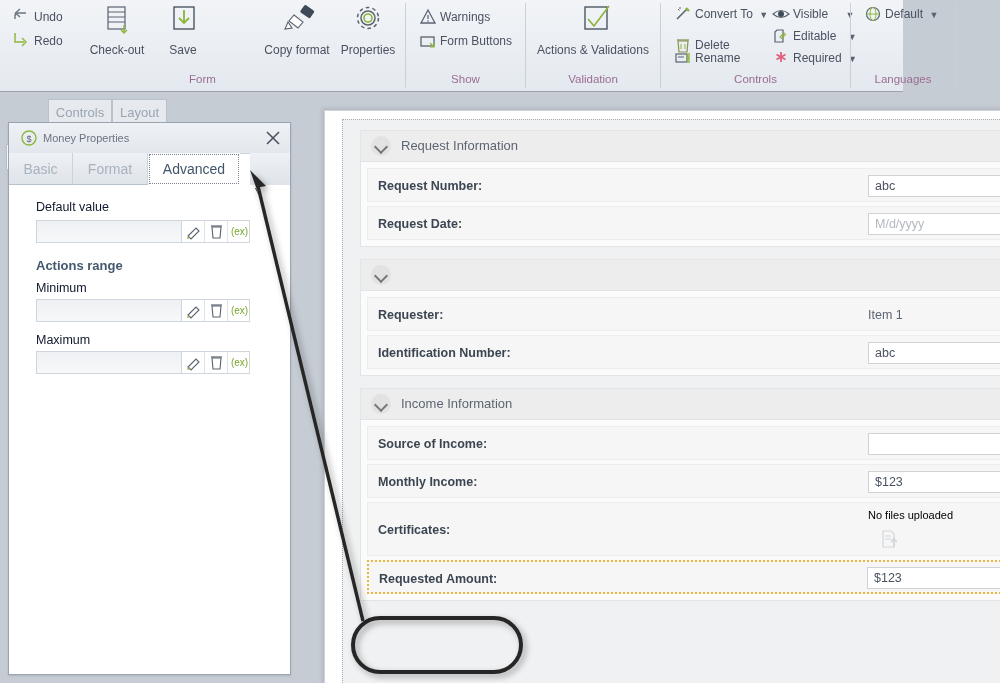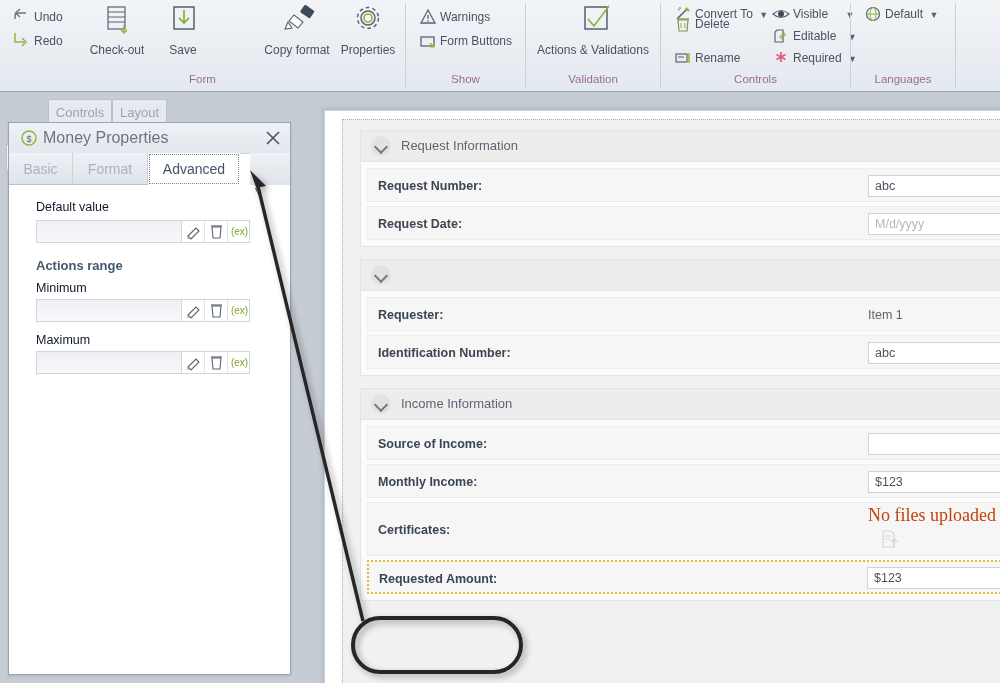--- a/index.html
+++ b/index.html
@@ -6,21 +6,21 @@
   body{
     width:1000px;height:683px;overflow:hidden;
     background:#c6ccd4;
     font-family:"Liberation Sans", sans-serif;
     font-size:12px;color:#3b4a5a;
     position:relative;
   }
 
   
   #ribbon{
-    position:absolute;left:0;top:0;width:1000px;height:92px;
+    position:absolute;left:0;top:0;width:903px;height:92px;
     background:linear-gradient(to bottom,#f2f4f7 0%,#eaeef3 55%,#e4e9ef 100%);
     border-bottom:1px solid #9aa5b1;
     box-sizing:border-box;
   }
   #ribbon-top{position:absolute;left:0;top:0;right:0;height:68px;}
   #ribbon-labels{position:absolute;left:0;top:68px;right:0;height:23px;}
   .rgroup{position:absolute;top:0;height:68px;}
   .rgroup-sep{position:absolute;top:3px;width:1px;height:85px;background:#c9d0d8;}
   .glabel{
     position:absolute;top:2px;height:18px;line-height:18px;text-align:center;
@@ -64,21 +64,21 @@
     background:#ffffff;border:1px solid #9aa5b1;box-sizing:border-box;
     box-shadow:0 1px 2px rgba(0,0,0,.12);
   }
   #prop-header{
     position:absolute;left:0;top:0;right:0;height:30px;
     background:linear-gradient(to bottom,#eef1f5,#e3e8ee);
     border-bottom:1px solid #cdd4dc;
   }
   #prop-title{
     position:absolute;left:34px;top:0;height:30px;line-height:30px;
-    font-size:16px;color:#6b747f;
+    font-size:11px;color:#6b747f;
   }
   #money-icon{position:absolute;left:12px;top:7px;width:16px;height:16px;}
   #prop-close{
     position:absolute;right:6px;top:4px;width:22px;height:22px;
     cursor:pointer;
   }
 
   #inner-tabs{position:absolute;left:0;top:30px;width:281px;height:32px;}
   .itab{
     position:absolute;top:0;height:32px;line-height:32px;text-align:center;
@@ -161,21 +161,21 @@
     border:1px solid #cfd3d8;background:#fff;box-sizing:border-box;
     font-size:12.5px;color:#4a5260;line-height:20px;padding-left:6px;
   }
   .finput.ph{color:#b4b9bf;}
   .ftext{
     position:absolute;left:500px;top:0;height:34px;line-height:34px;
     font-size:12.5px;color:#5d6670;
   }
   .fupload-txt{
     position:absolute;left:500px;top:2px;height:20px;line-height:20px;
-    font-size:18px;color:#c2410c;font-family:Liberation Serif, serif;
+    font-size:11px;color:#000000;
   }
   .fupload-icon{position:absolute;left:512px;top:26px;width:20px;height:20px;}
 
   
   #anno{position:absolute;left:0;top:0;width:1000px;height:683px;pointer-events:none;}
 </style>
 </head>
 <body>
 
 <div id="ribbon">
@@ -295,21 +295,21 @@
         <span class="ic">
           <svg width="20" height="22" viewBox="0 0 20 22">
             <path d="M4 16 L14 6" stroke="#5a6370" stroke-width="1.6"></path>
             <path d="M13 5 l3 3" stroke="#8cb63c" stroke-width="2.4"></path>
             <path d="M5 6 l1.5 1.5 M7 4 l0 2" stroke="#5a6370" stroke-width="1"></path>
           </svg>
         </span>
         <span>Convert To</span>
         <span class="drop">▼</span>
       </div>
-      <div class="scmd" style="left:12px;top:13px;">
+      <div class="scmd" style="left:12px;top:34px;">
         <span class="ic">
           <svg width="20" height="22" viewBox="0 0 20 22">
             <path d="M5 7 h10 l-1 11 h-8 Z" fill="none" stroke="#8a9253" stroke-width="1.2"></path>
             <line x1="4" y1="6" x2="16" y2="6" stroke="#8a9253" stroke-width="1.3"></line>
             <line x1="8" y1="10" x2="8" y2="15" stroke="#8cb63c" stroke-width="1"></line>
             <line x1="12" y1="10" x2="12" y2="15" stroke="#8cb63c" stroke-width="1"></line>
           </svg>
         </span>
         <span>Delete</span>
       </div>

